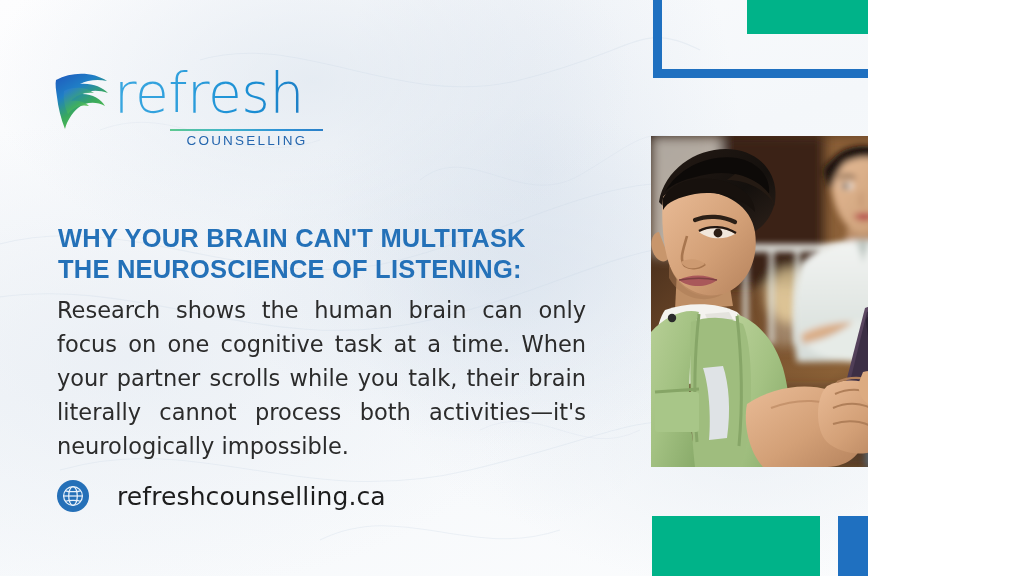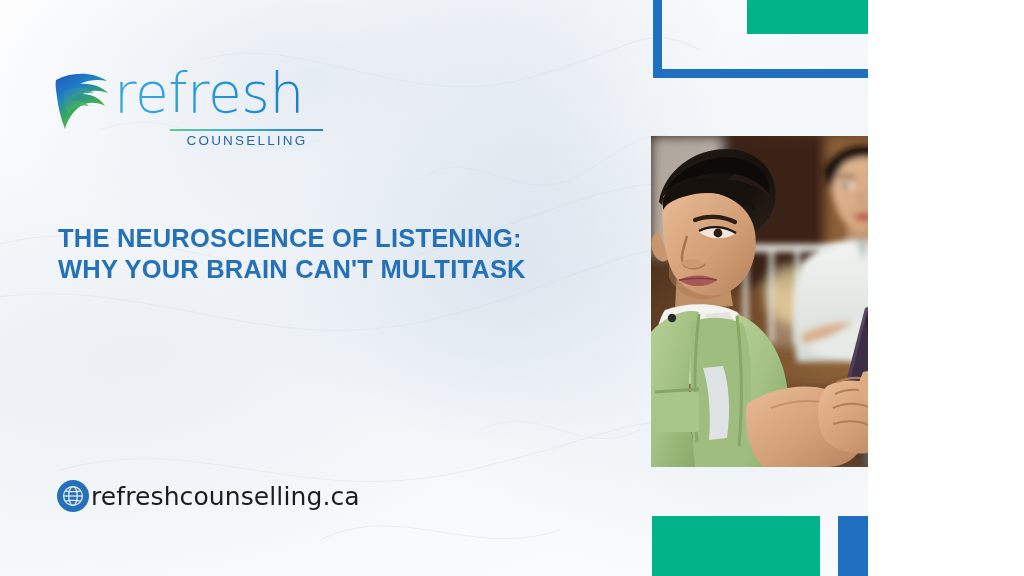--- a/index.html
+++ b/index.html
@@ -157,21 +157,21 @@
     text-justify: inter-word;
   }
 
   
   .site {
     position: absolute;
     left: 57px;
     top: 480px;
     display: flex;
     align-items: center;
-    gap: 2px;
+    gap: 28px;
   }
   .globe-icon {
     width: 32px;
     height: 32px;
     flex: 0 0 32px;
   }
   .site-url {
     font-family: "DejaVu Sans", sans-serif;
     font-size: 25px;
     color: #1d1d1d;
@@ -238,24 +238,25 @@
       <path d="M12 22 C 22 17, 34 18, 42 24 C 33 23, 24 26, 19 32
                C 26 31, 33 33, 37 37 C 29 35, 21 38, 16 45
                C 13 39, 11 30, 12 22 Z" fill="url(#leafGrad2)" opacity="0.92"></path>
     </svg>
     <div class="logo-word">refresh</div>
     <div class="logo-rule"></div>
     <div class="logo-sub">COUNSELLING</div>
   </div>
 
   <h1 class="headline">
+    <span class="hl-line">WHY YOUR BRAIN CAN'T MULTITASK</span>
     <span class="hl-line">THE NEUROSCIENCE OF LISTENING:</span>
-    <span class="hl-line">WHY YOUR BRAIN CAN'T MULTITASK</span>
   </h1>
 
+  <p class="body-copy">Research shows the human brain can only focus on one cognitive task at a time. When your partner scrolls while you talk, their brain literally cannot process both activities—it's neurologically impossible.</p>
 
   <div class="site">
     <svg class="globe-icon" viewBox="0 0 32 32" xmlns="http://www.w3.org/2000/svg">
       <circle cx="16" cy="16" r="16" fill="#2570B8"></circle>
       <g fill="none" stroke="#e8f1fa" stroke-width="1.25">
         <circle cx="16" cy="16" r="9.4"></circle>
         <ellipse cx="16" cy="16" rx="4.3" ry="9.4"></ellipse>
         <line x1="6.6" y1="16" x2="25.4" y2="16"></line>
         <path d="M8.3 10.6 C 11 12.1, 21 12.1, 23.7 10.6"></path>
         <path d="M8.3 21.4 C 11 19.9, 21 19.9, 23.7 21.4"></path>

